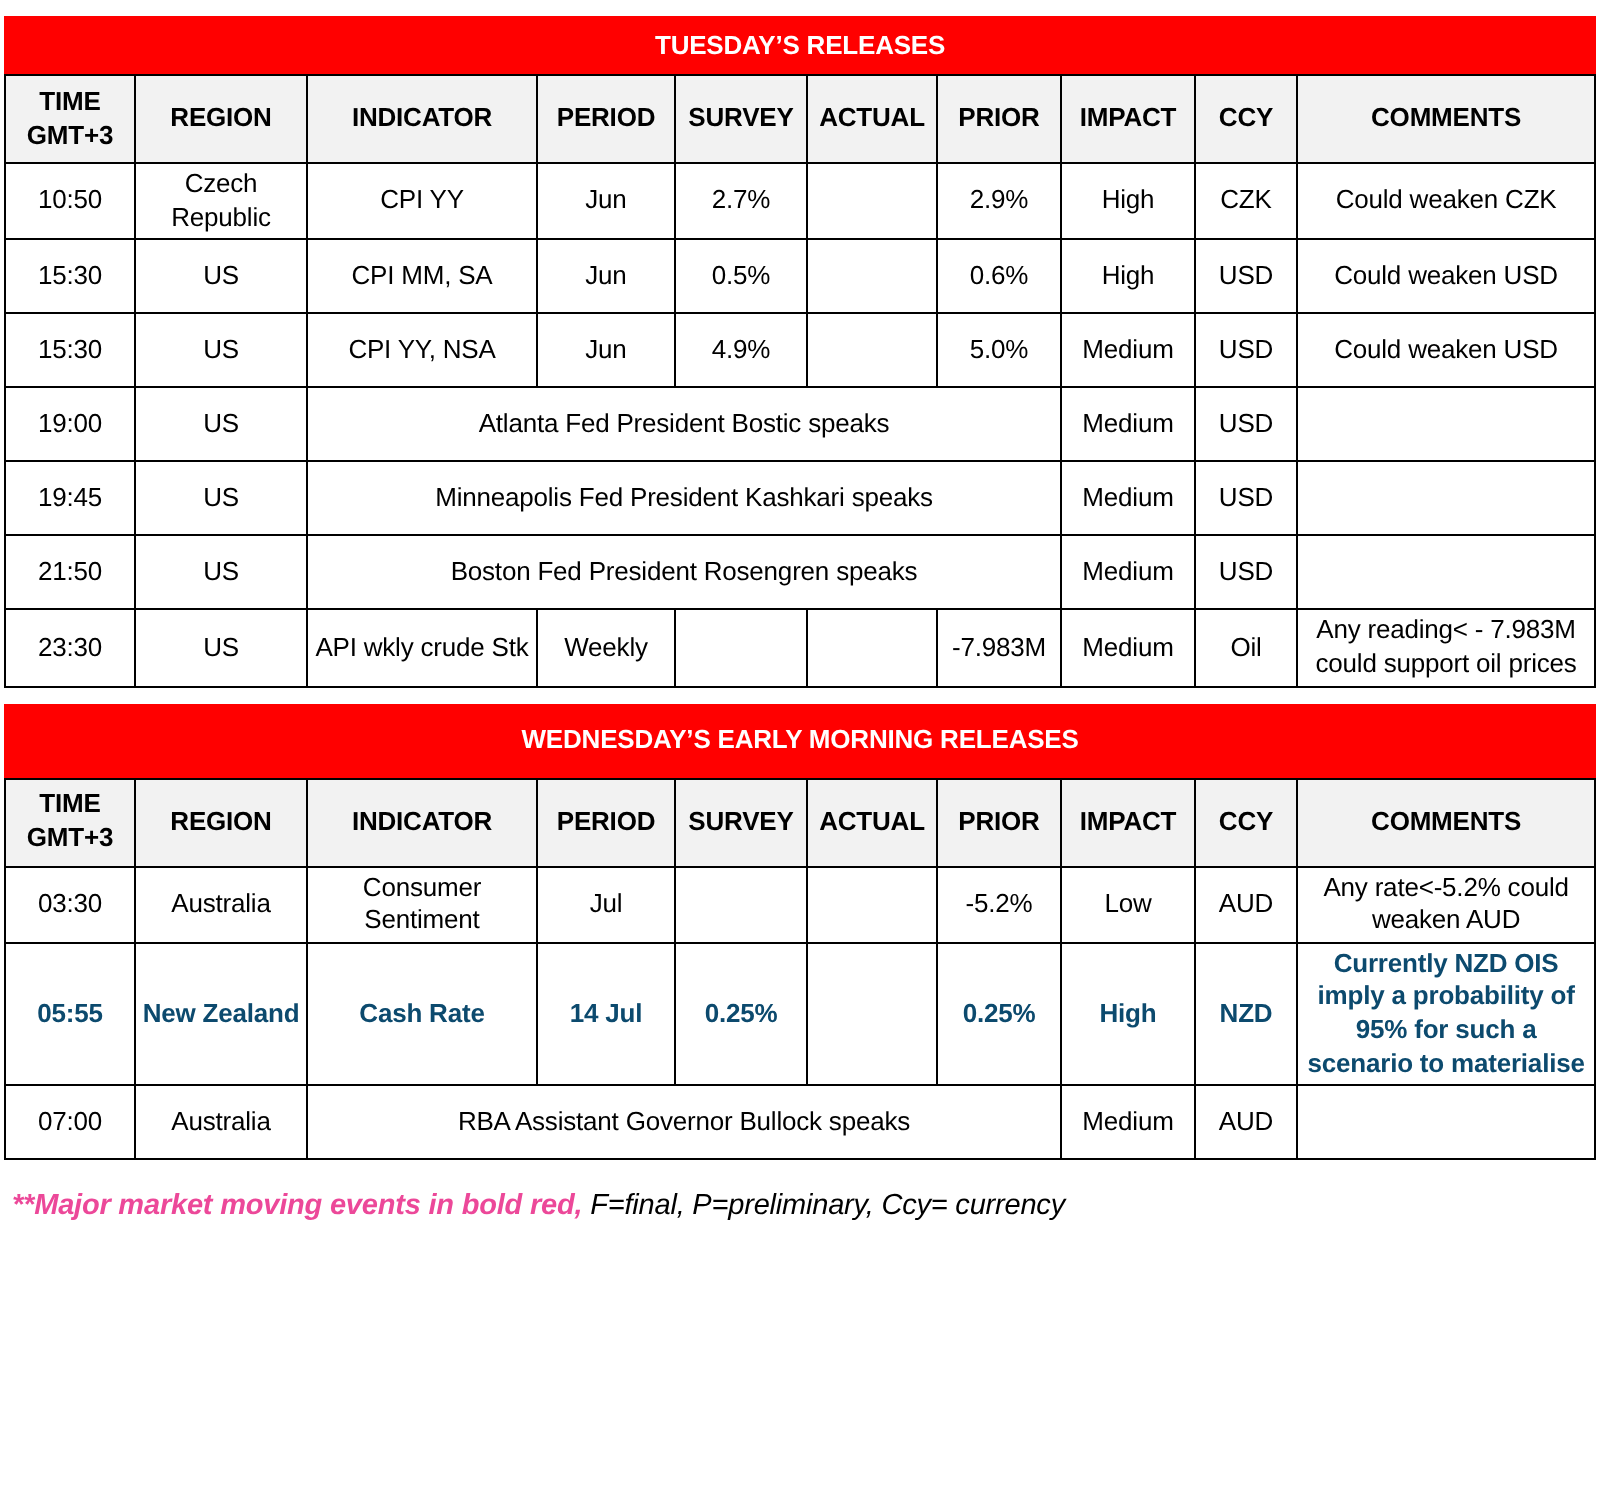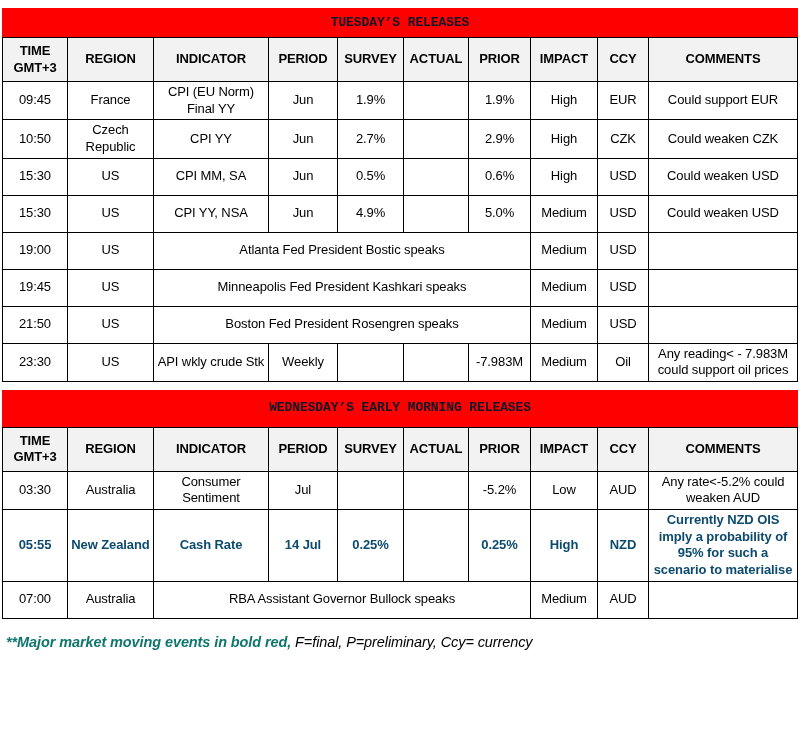--- a/index.html
+++ b/index.html
@@ -27,27 +27,26 @@
     vertical-align: middle;
     padding: 2px 3px;
     line-height: 1.28;
     font-size: 13px;
     overflow: hidden;
     word-wrap: break-word;
     letter-spacing: -0.1px;
   }
   .title-cell {
     background: #FF0000;
-    color: #0f172a;
+    color: #ffffff;
     font-weight: bold;
     font-size: 15px;
     letter-spacing: 0.2px;
     border-color: #FF0000 !important;
     border-bottom-color: #000 !important;
-    font-family: Liberation Mono, monospace;
   }
   .t1 .title-cell { height: 24px; }
   .t2 .title-cell { height: 32px; margin-top: 15px; }
   table.calendar thead th.colhead {
     background: #F2F2F2;
     font-weight: bold;
     height: 39px;
     font-size: 13px;
   }
   table.calendar tbody td { height: 32px; }
@@ -56,21 +55,21 @@
     font-weight: bold;
   }
   .table-gap { height: 8px; }
   .footer {
     margin: 15px 0 0 6px;
     font-style: italic;
     font-size: 14.5px;
     letter-spacing: -0.1px;
   }
   .footer .red-part {
-    color: #0f766e;
+    color: #ec4899;
     font-weight: bold;
   }
 </style>
 </head>
 <body>
 
 <div class="page">
 
   <table class="calendar t1">
     <colgroup>
@@ -97,32 +96,20 @@
           <th class="colhead">SURVEY</th>
           <th class="colhead">ACTUAL</th>
           <th class="colhead">PRIOR</th>
           <th class="colhead">IMPACT</th>
           <th class="colhead">CCY</th>
           <th class="colhead">COMMENTS</th>
         </tr>
     </thead>
     <tbody>
         <tr>
-          <td>09:45</td>
-          <td>France</td>
-          <td>CPI (EU Norm) Final YY</td>
-          <td>Jun</td>
-          <td>1.9%</td>
-          <td></td>
-          <td>1.9%</td>
-          <td>High</td>
-          <td>EUR</td>
-          <td>Could support EUR</td>
-        </tr>
-        <tr>
           <td>10:50</td>
           <td>Czech Republic</td>
           <td>CPI YY</td>
           <td>Jun</td>
           <td>2.7%</td>
           <td></td>
           <td>2.9%</td>
           <td>High</td>
           <td>CZK</td>
           <td>Could weaken CZK</td>

